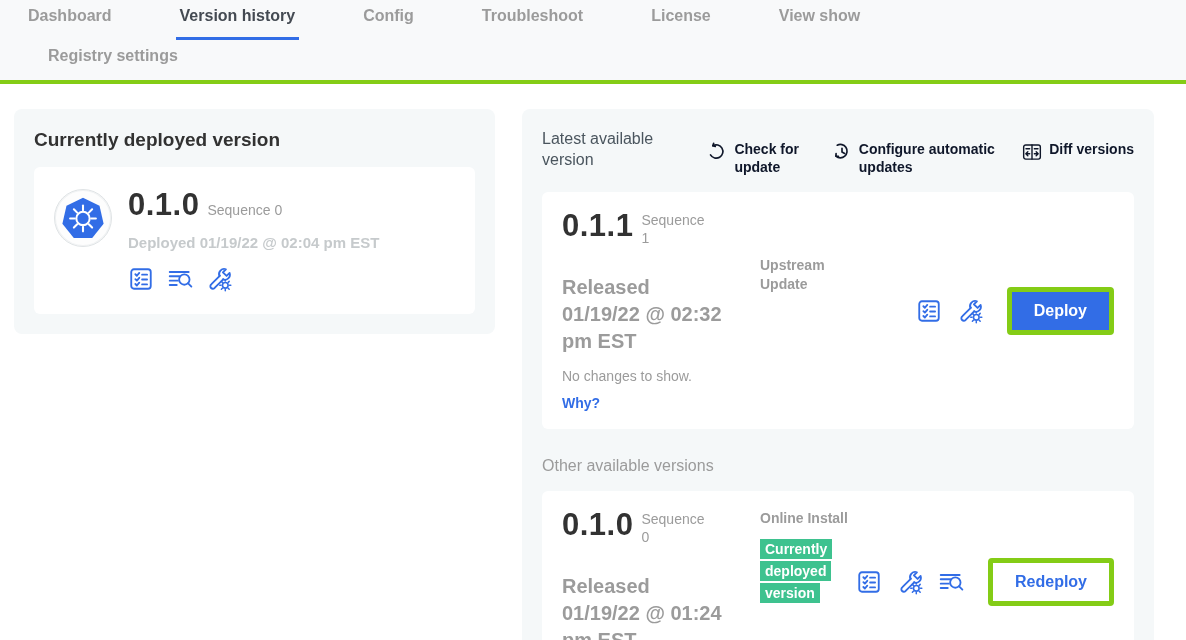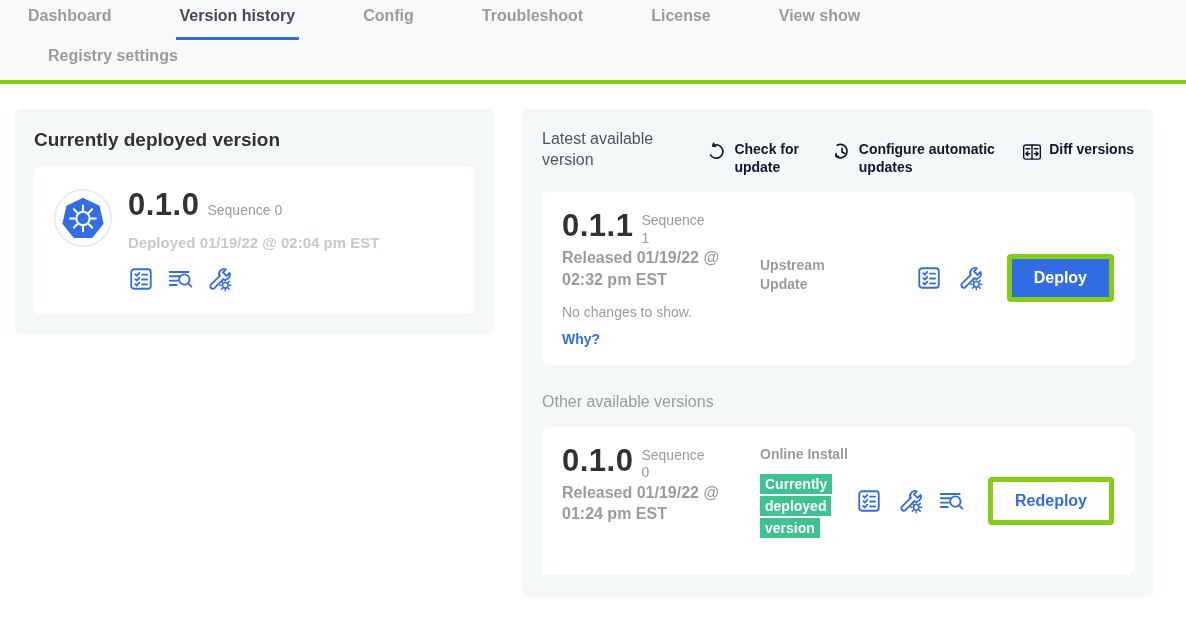--- a/index.html
+++ b/index.html
@@ -56,21 +56,21 @@
   .panel-header { display: flex; justify-content: space-between; align-items: flex-start; }
   .panel-title { width: 140px; margin: 0; font-size: 16px; font-weight: normal; color: #4a555e; line-height: 1.3; }
   .link-item { display: flex; gap: 7px; color: #0f172a; font-size: 14px; font-weight: bold; line-height: 1.25; cursor: pointer; margin-top: 12px; }
   .link-item .lnk-icon { width: 20px; height: 20px; flex: none; margin-top: 1px; }
   .link-item .lnk-icon svg { width: 100%; height: 100%; display: block; }
   .w70 { width: 72px; } .w135 { width: 138px; } .nowrap { white-space: nowrap; }
 
   
   .release-card { margin-top: 16px; padding: 18px 20px; display: flex; align-items: flex-start; min-height: 148px; }
   .col-version { width: 198px; flex: none; }
-  .released { margin-top: 0; width: 168px; font-size: 16px; font-weight: bold; color: #9b9b9b; line-height: 1.35; }
+  .released { margin-top: 27px; width: 168px; font-size: 20px; font-weight: bold; color: #9b9b9b; line-height: 1.35; }
   .no-changes { margin-top: 13px; font-size: 14px; color: #9b9b9b; }
   .why-link { margin-top: 11px; font-size: 14px; font-weight: bold; color: #326de6; cursor: pointer; }
 
   .col-source { width: 96px; flex: none; font-size: 14px; font-weight: bold; color: #9b9b9b; line-height: 1.35; }
   .col-source.pushed { margin-top: 46px; }
   .badge-wrap { margin-top: 11px; width: 74px; }
   .badge {
     display: inline; background: #3ec28f; color: #fff; font-size: 14px; font-weight: bold;
     line-height: 1.55; padding: 2px 5px;
     -webkit-box-decoration-break: clone; box-decoration-break: clone;

